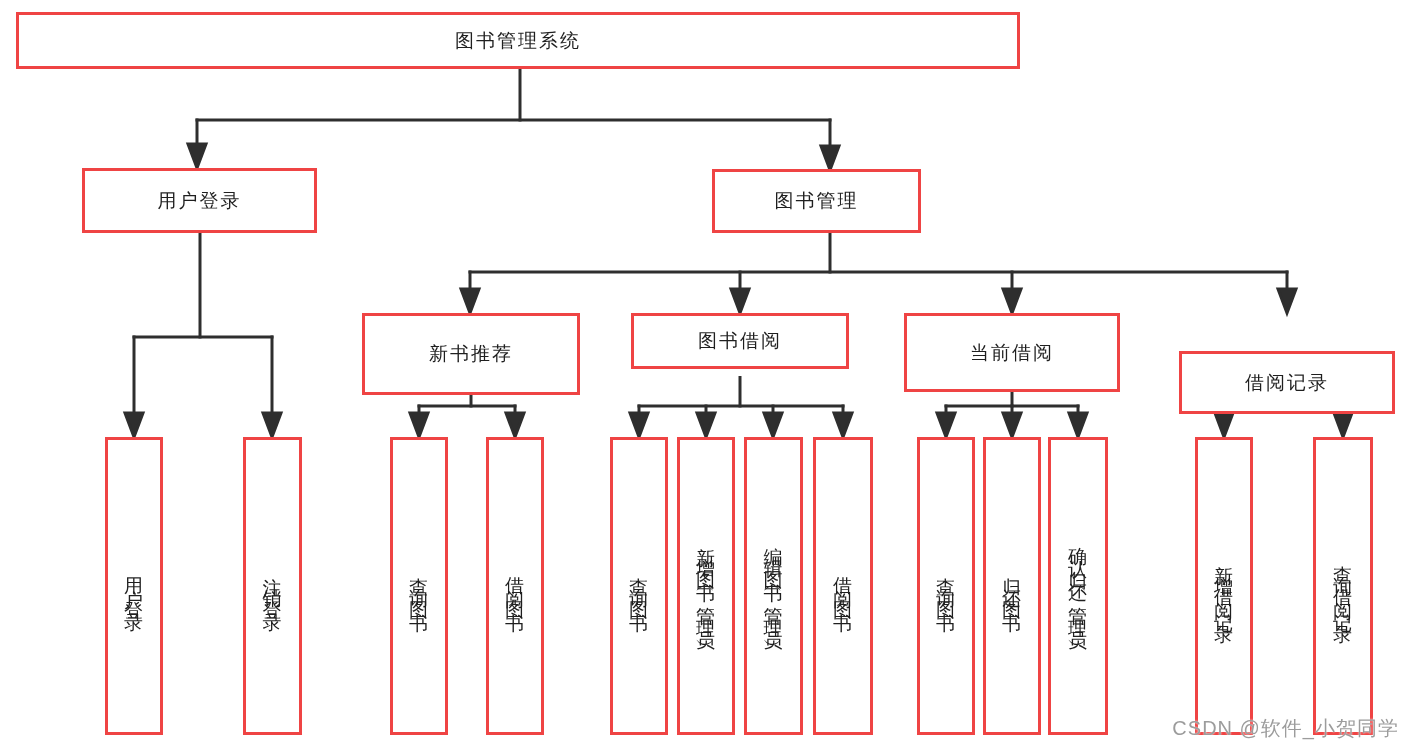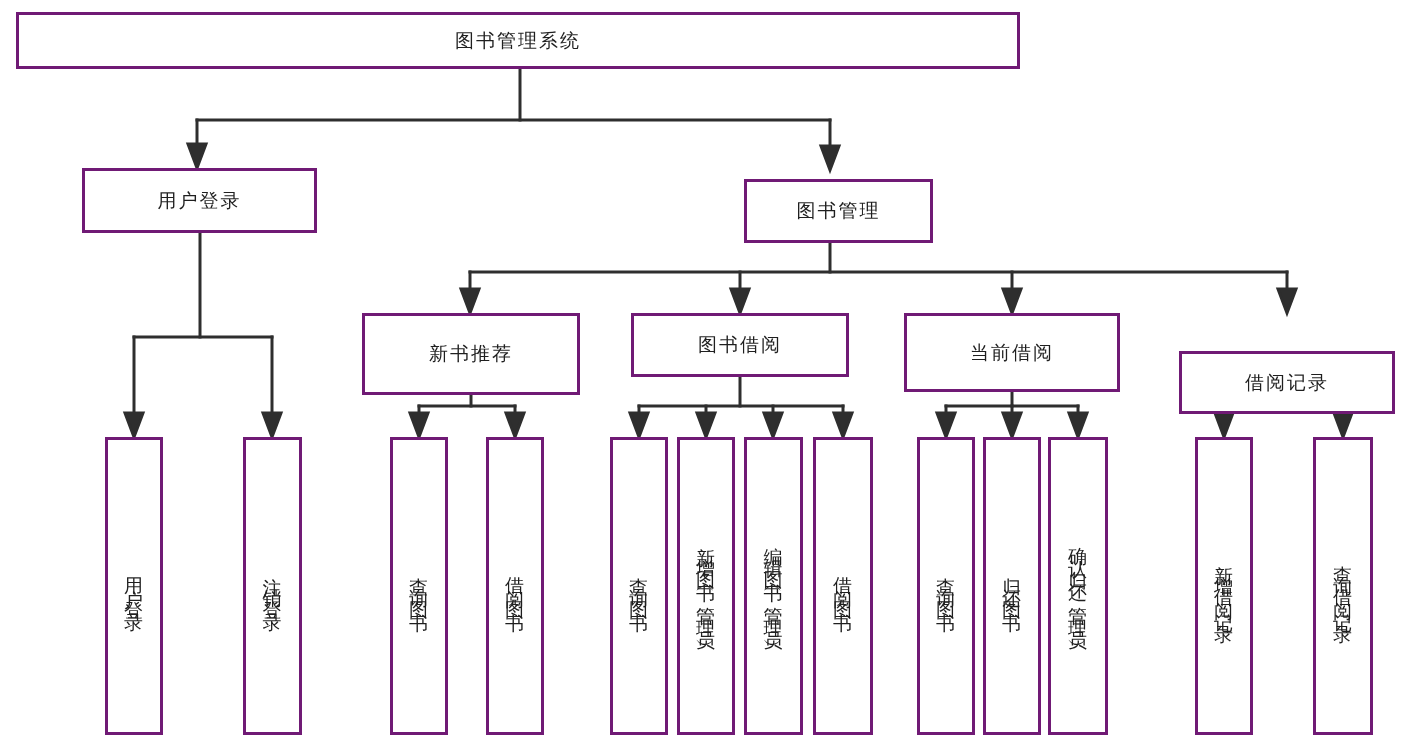--- a/index.html
+++ b/index.html
@@ -15,21 +15,21 @@
   }
   svg.connectors {
     position: absolute;
     left: 0; top: 0;
     width: 1405px; height: 747px;
     pointer-events: none;
   }
   .box {
     position: absolute;
     background: #ffffff;
-    border: 3px solid #701a75;
+    border: 3px solid #ef4444;
     display: flex;
     align-items: center;
     justify-content: center;
     color: #1f1f1f;
   }
   .box .lbl {
     font-size: 19px;
     letter-spacing: 2px;
     white-space: nowrap;
   }
@@ -136,28 +136,28 @@
     </g>
   </svg>
 
   <div class="box" style="left:16px; top:12px; width:1004px; height:57px;">
     <span class="lbl">图书管理系统</span>
   </div>
 
   <div class="box" style="left:82px; top:168px; width:235px; height:65px;">
     <span class="lbl">用户登录</span>
   </div>
-  <div class="box" style="left:712px; top:179px; width:189px; height:64px;margin-left:32px;">
+  <div class="box" style="left:712px; top:169px; width:209px; height:64px;">
     <span class="lbl">图书管理</span>
   </div>
 
   <div class="box" style="left:362px; top:313px; width:218px; height:82px;">
     <span class="lbl">新书推荐</span>
   </div>
-  <div class="box" style="left:631px; top:313px; width:218px; height:64px;">
+  <div class="box" style="left:631px; top:313px; width:218px; height:56px;">
     <span class="lbl">图书借阅</span>
   </div>
   <div class="box" style="left:904px; top:313px; width:216px; height:79px;">
     <span class="lbl">当前借阅</span>
   </div>
   <div class="box" style="left:1179px; top:313px; width:216px; height:63px;margin-top:38px;">
     <span class="lbl">借阅记录</span>
   </div>
 
   <div class="box v" style="left:105px; top:437px; width:58px; height:298px;">
@@ -197,14 +197,15 @@
     <span class="lbl">确认归还（管理员）</span>
   </div>
 
   <div class="box v" style="left:1195px; top:437px; width:58px; height:298px;">
     <span class="lbl">新增借阅记录</span>
   </div>
   <div class="box v" style="left:1313px; top:437px; width:60px; height:298px;">
     <span class="lbl">查询借阅记录</span>
   </div>
 
+  <div class="watermark">CSDN @软件_小贺同学</div>
 
 </div>
 
 </body></html>

